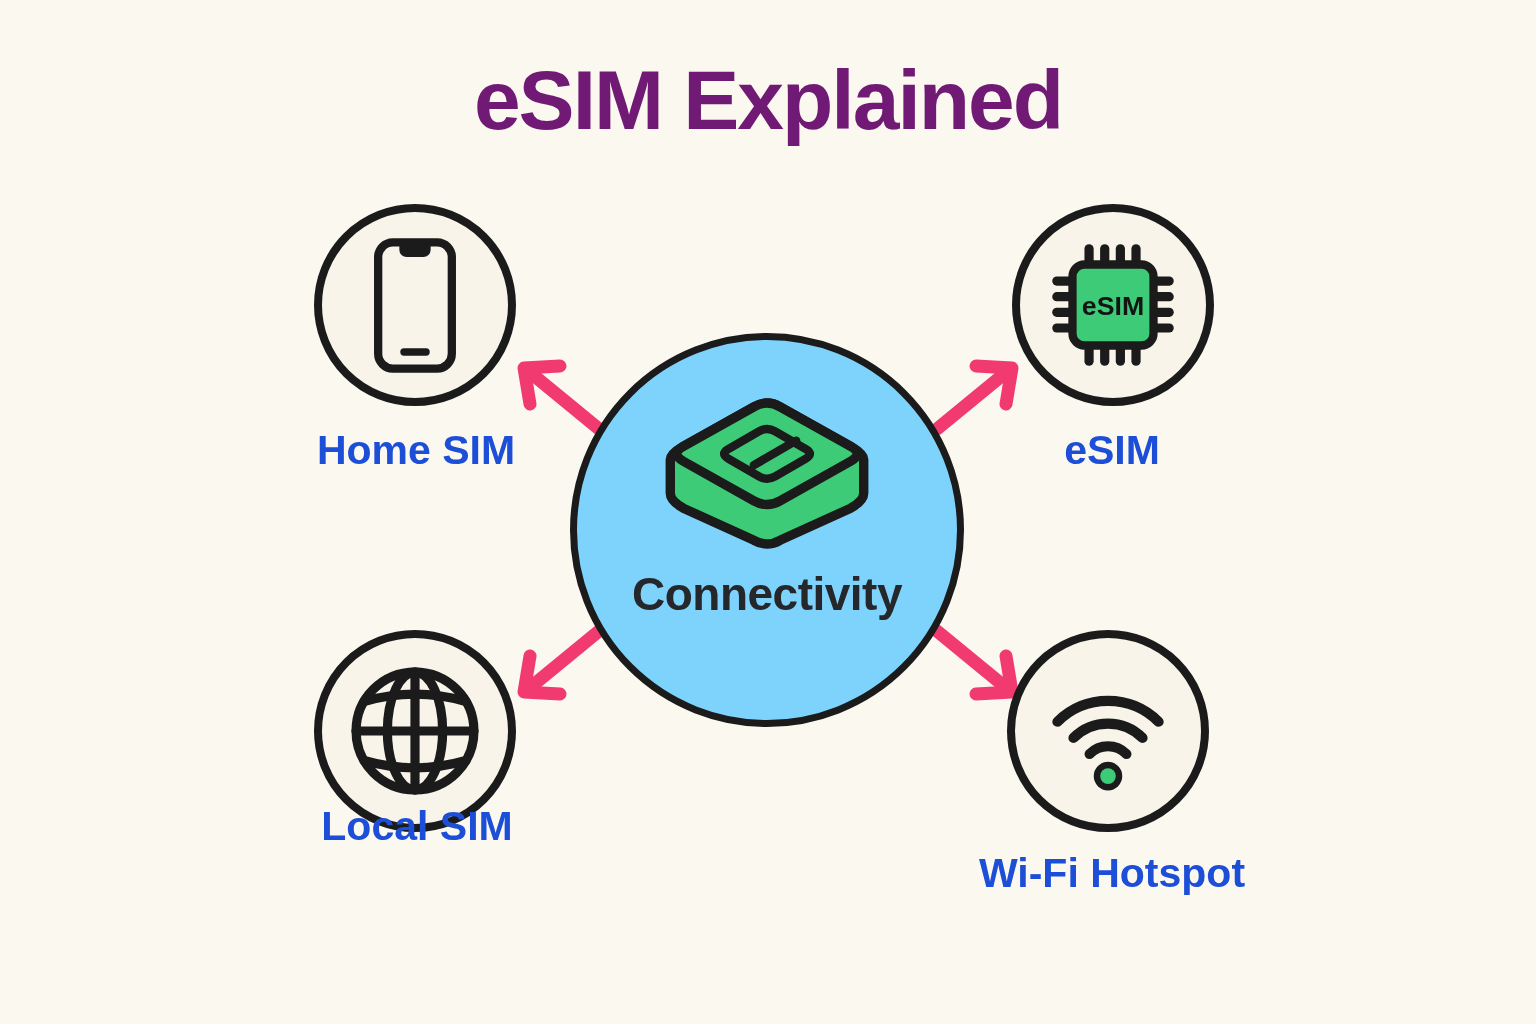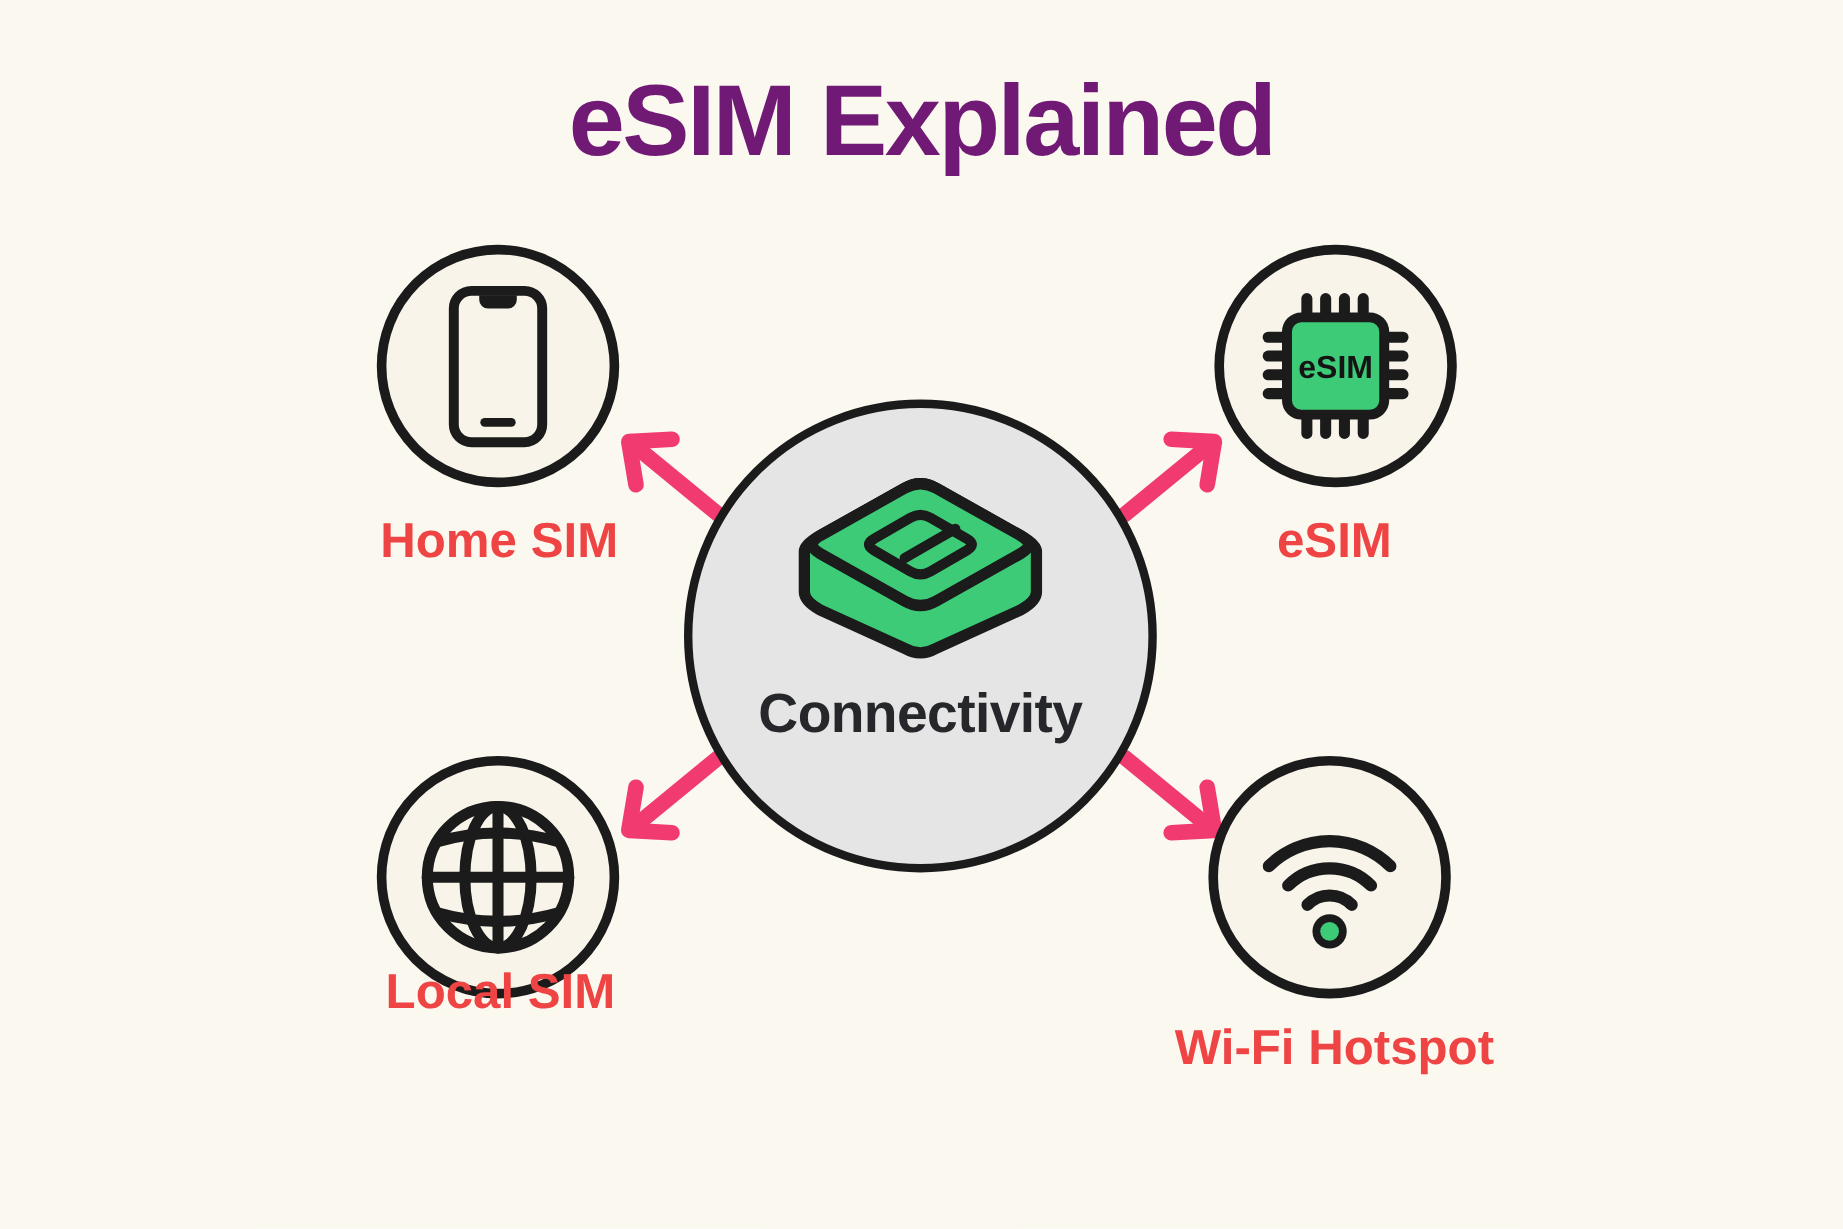--- a/index.html
+++ b/index.html
@@ -20,27 +20,27 @@
     stroke-linecap:round; stroke-linejoin:round;
   }
   .node-circle {
     position:absolute; width:202px; height:202px;
     border-radius:50%; background:#f8f4ea;
     border:8px solid #1b1b1b; box-sizing:border-box;
     display:flex; align-items:center; justify-content:center;
   }
   .node-label {
     position:absolute; transform:translateX(-50%);
-    font-size:41px; font-weight:700; color:#ef4444;
+    font-size:41px; font-weight:700; color:#1d4ed8;
     white-space:nowrap;
   }
   .center-circle {
     position:absolute; left:570px; top:333px;
     width:394px; height:394px; border-radius:50%;
-    background:#e5e5e5; border:7px solid #1b1b1b; box-sizing:border-box;
+    background:#7dd3fc; border:7px solid #1b1b1b; box-sizing:border-box;
     display:flex; flex-direction:column; align-items:center;
     padding-top:50px; gap:8px;
   }
   .center-label {
     font-size:46px; font-weight:700; color:#26272b;
     text-align:center; line-height:1.18; letter-spacing:-0.5px;
   }
   .ink { stroke:#1b1b1b; fill:none; }
   .chip-text {
     font-family:"Liberation Sans", sans-serif;

